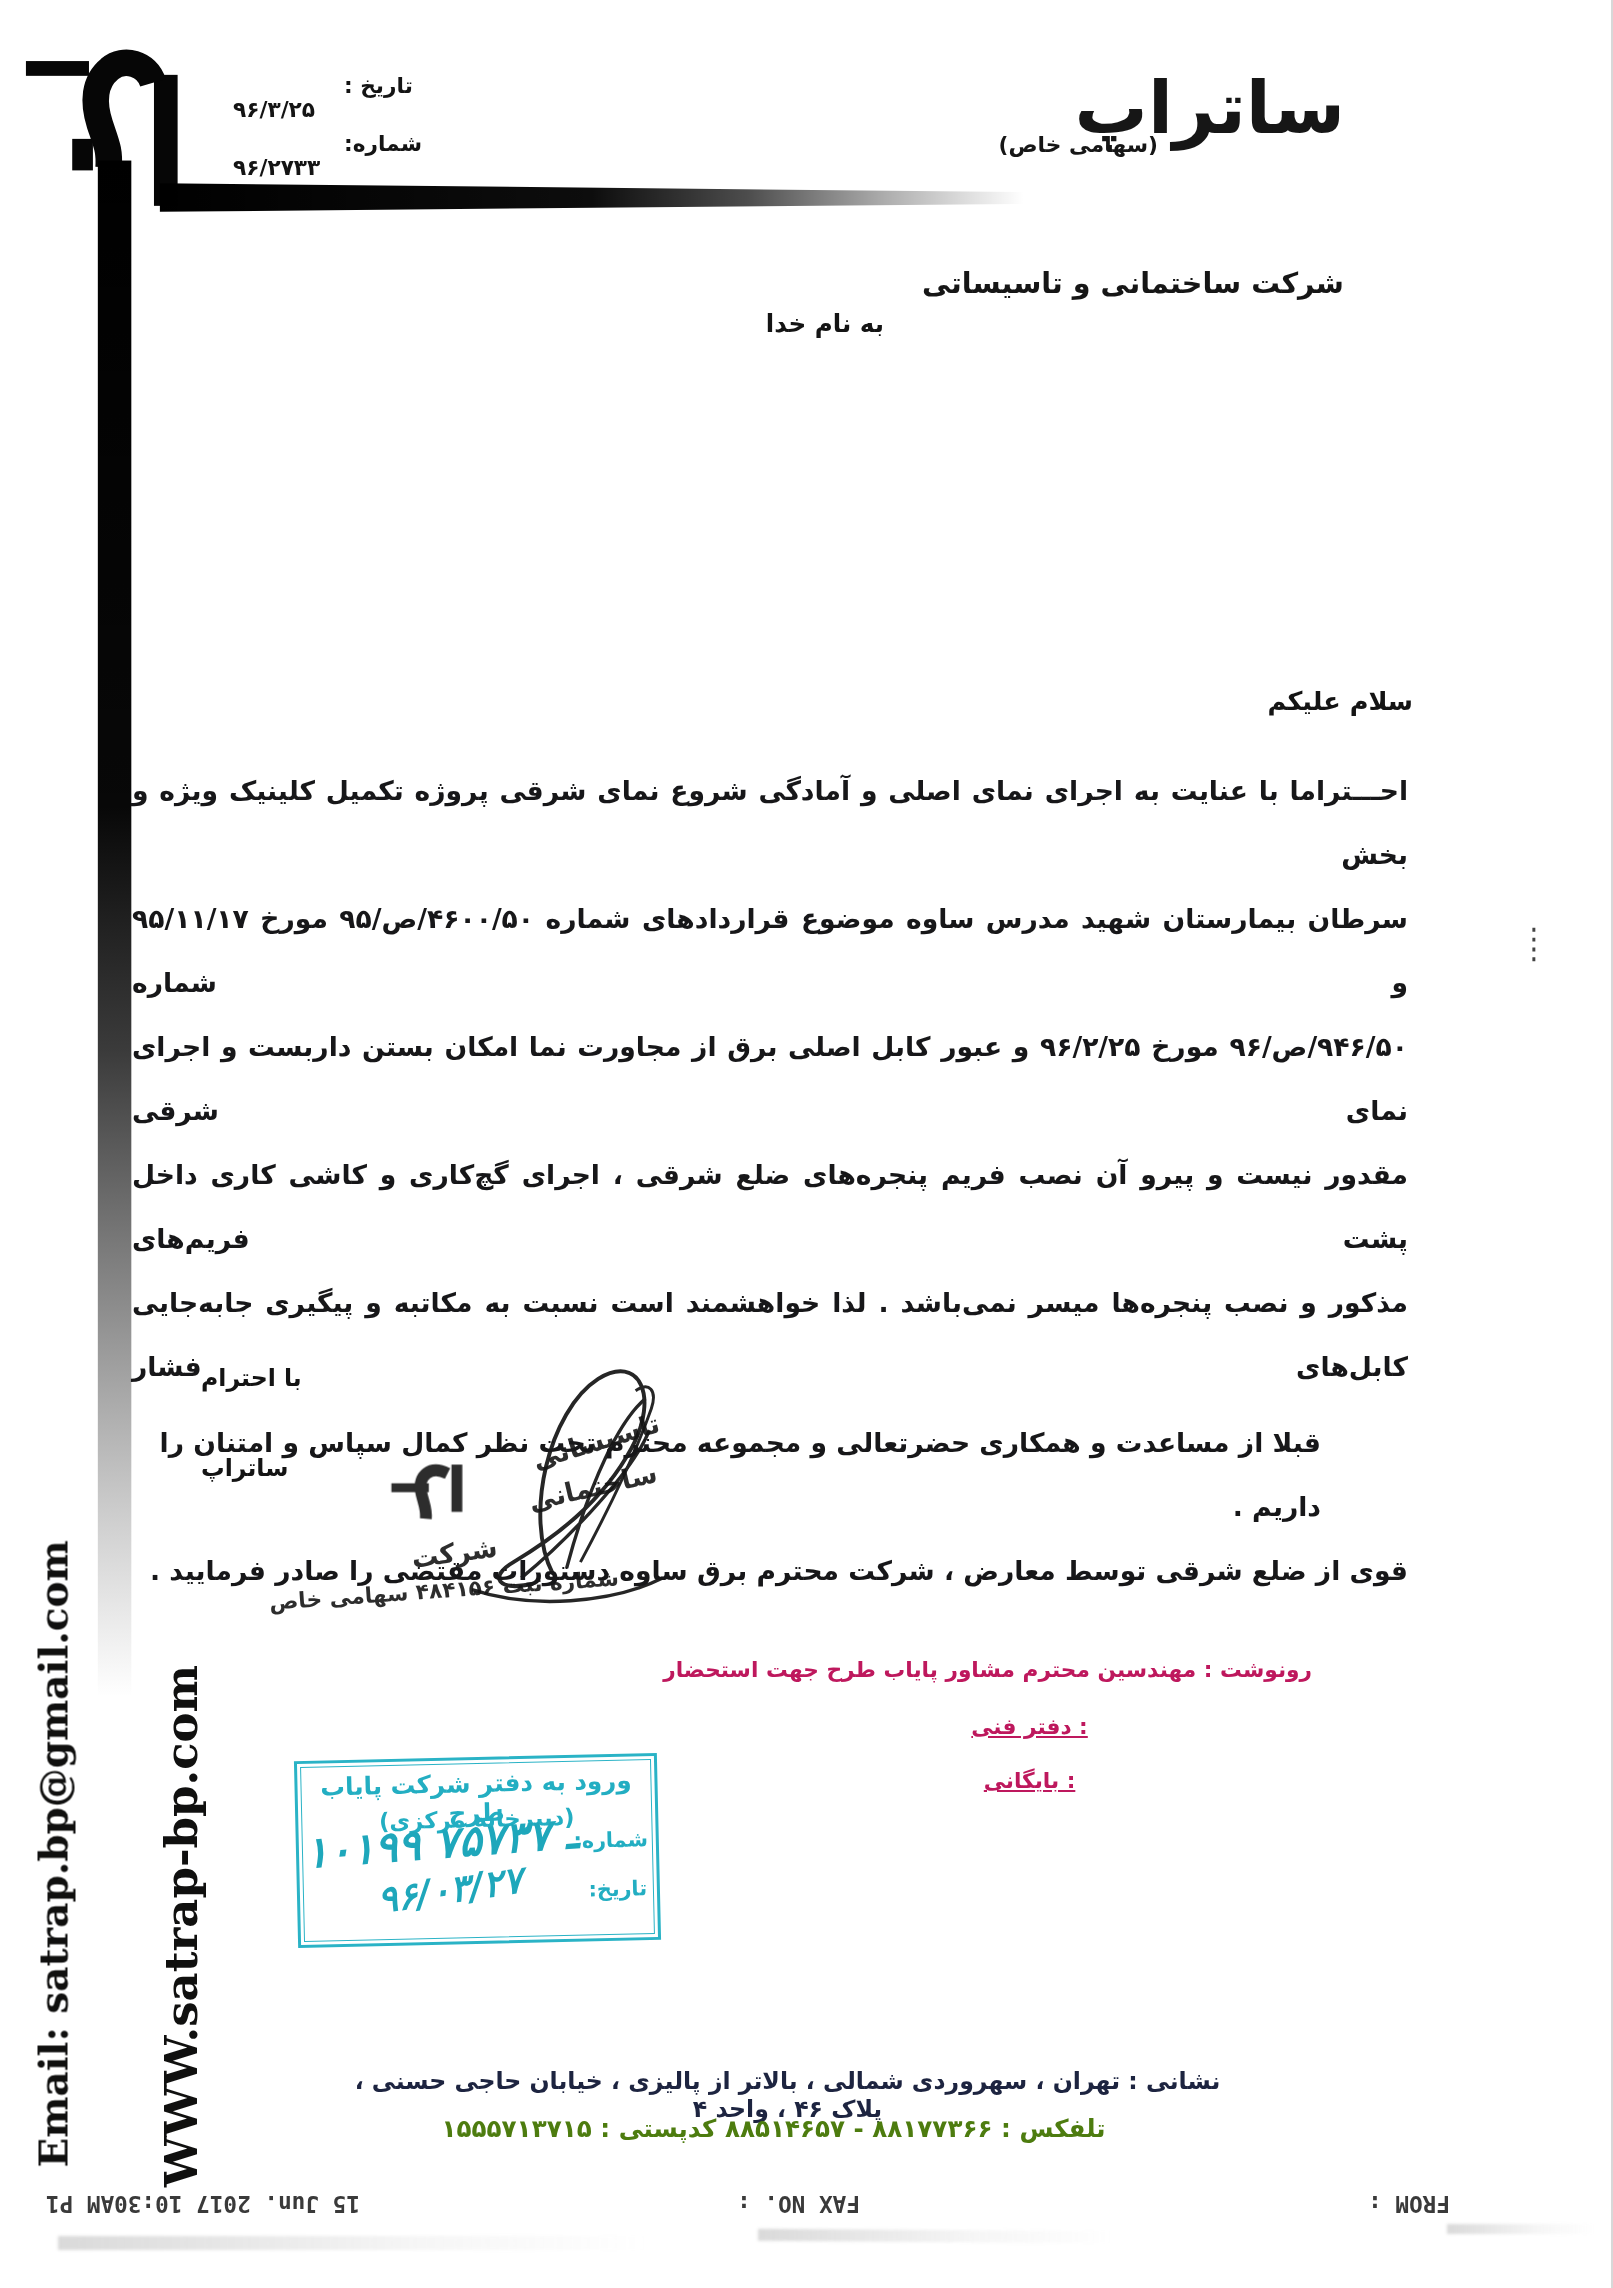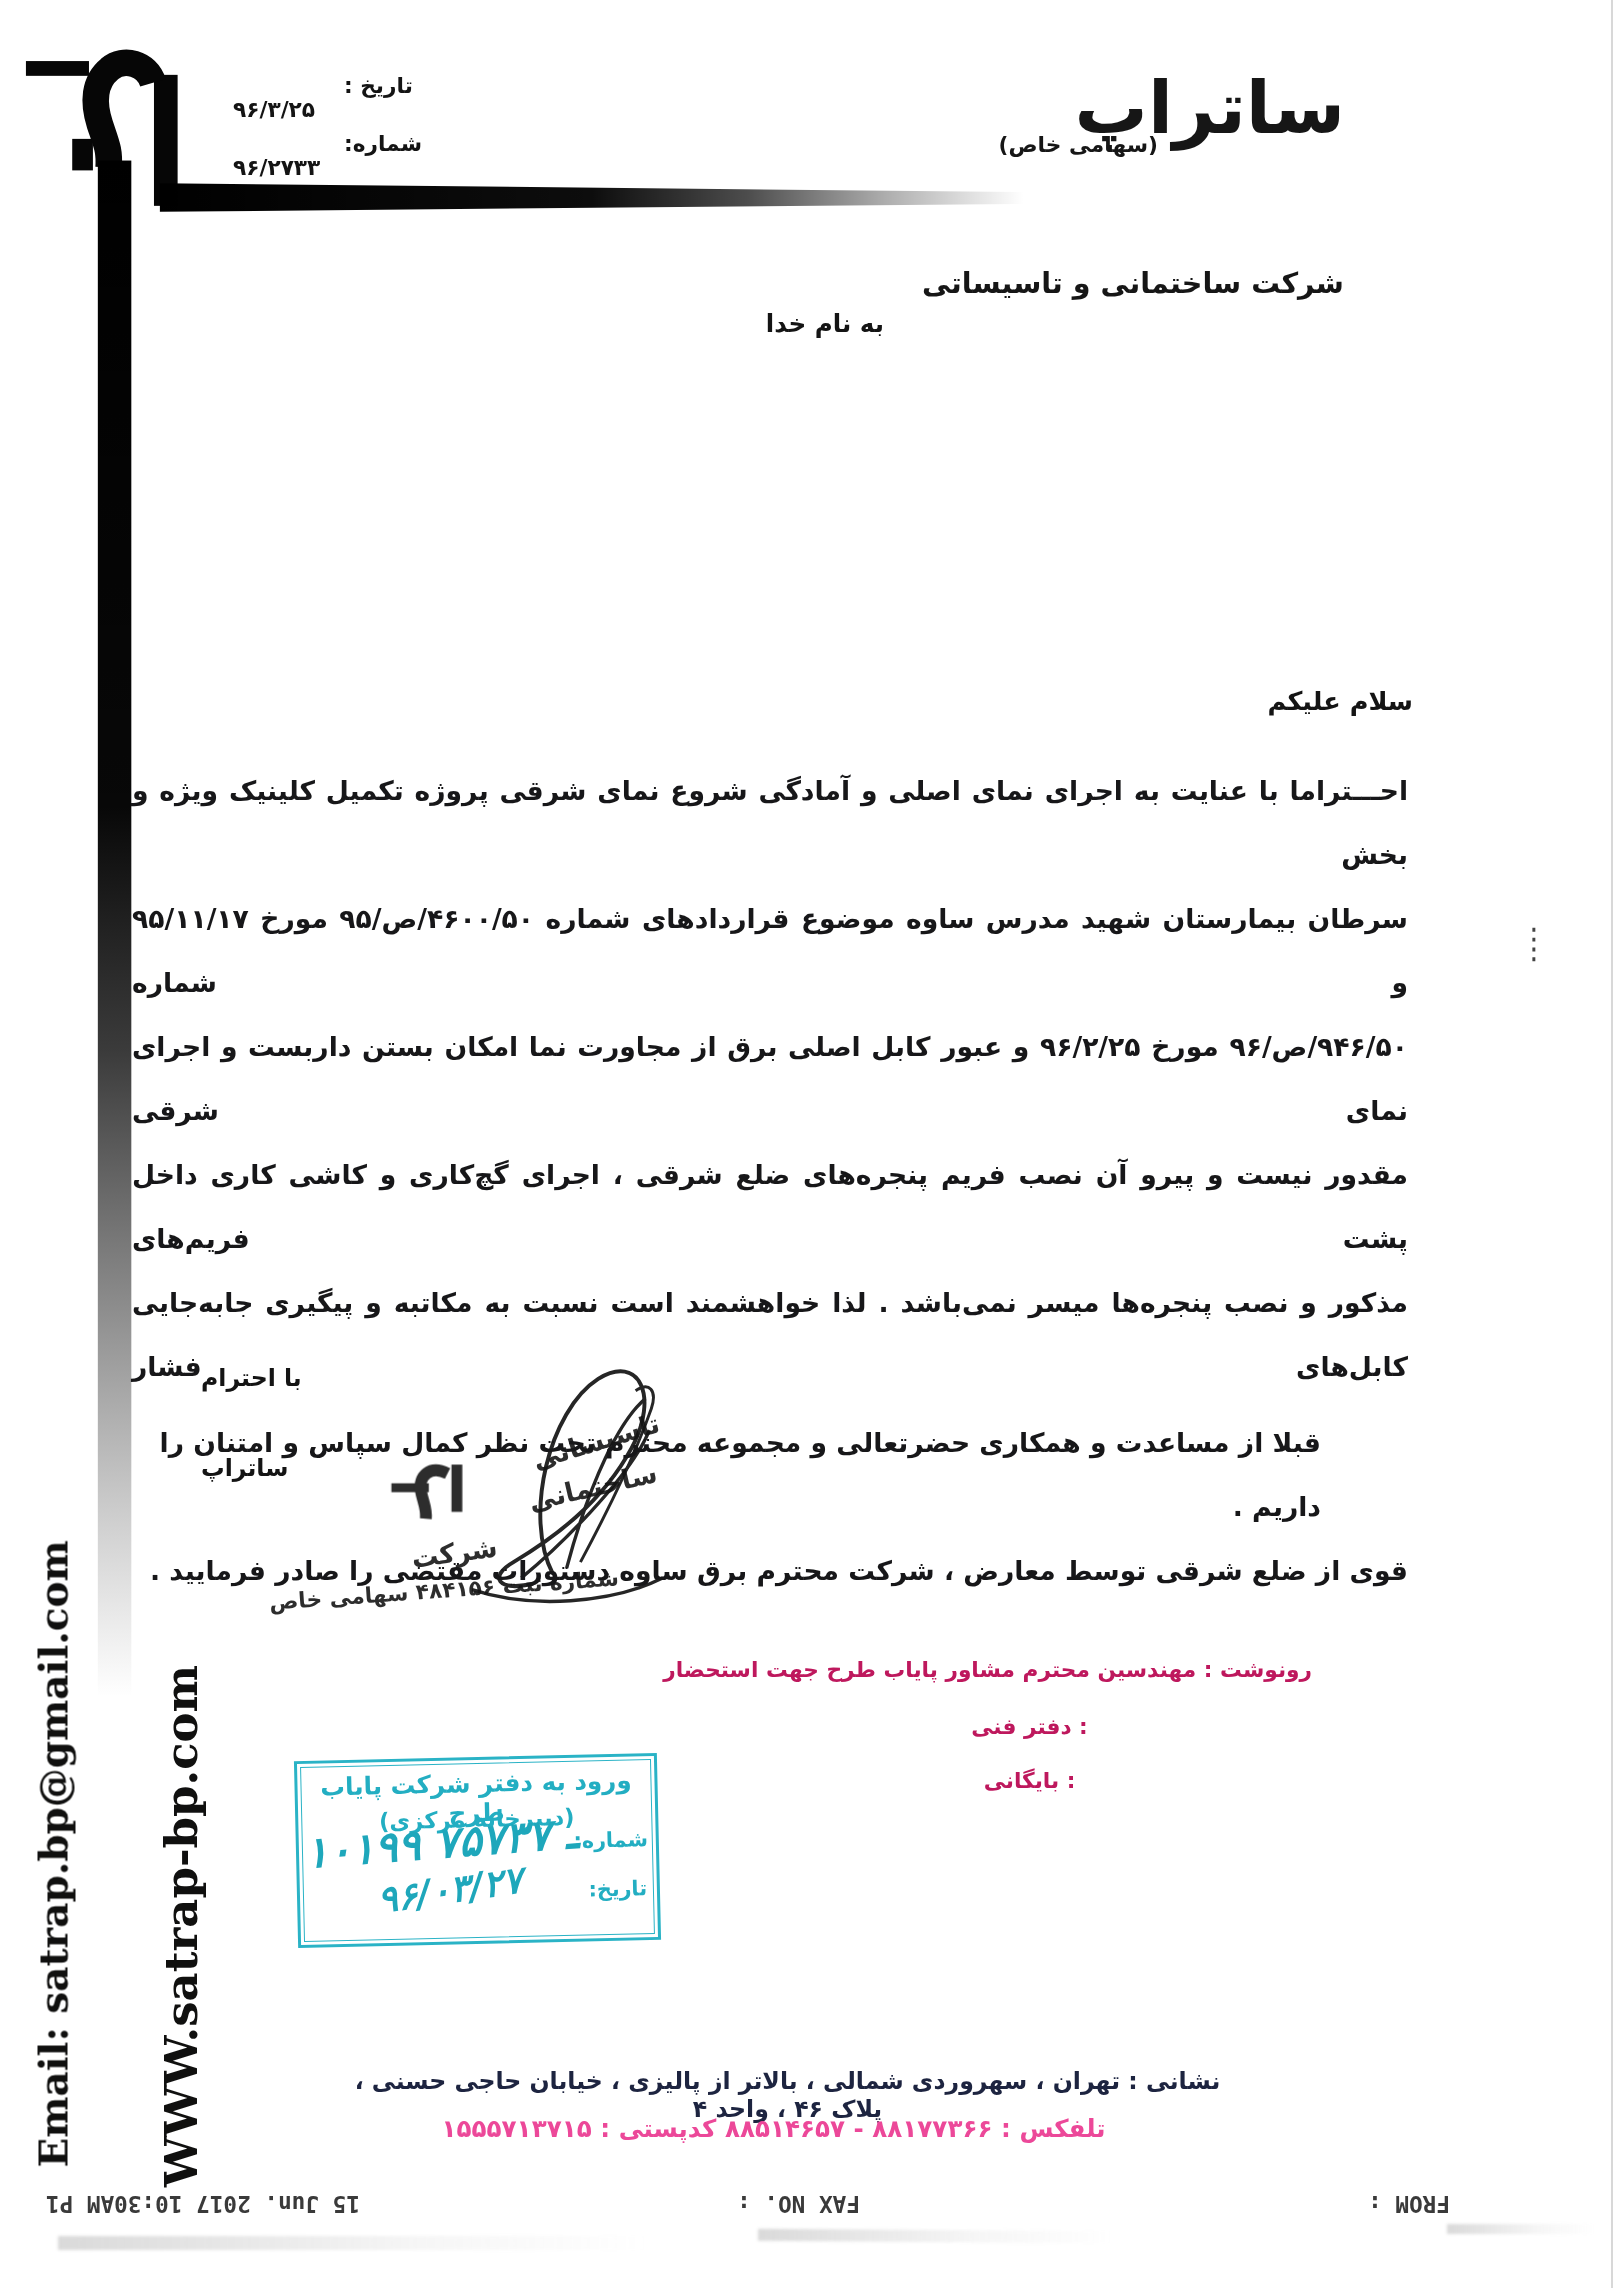--- a/index.html
+++ b/index.html
@@ -63,27 +63,27 @@
   }
   .entry-date-label{top:120px;right:9.9px;font-size:20.7px;font-weight:bold;}
   .entry-date-value{
     top:108px;left:77px;font-size:37px;font-weight:bold;letter-spacing:5.9px;
     direction:ltr;transform:rotate(-7deg);font-style:italic;color:#1ea7bb;
   }
 
   
   .cc{top:1657px;right:301px;text-align:center;font-size:21.7px;font-weight:bold;color:#be185d;}
   .cc .cc-item{margin-top:29.6px;margin-left:0;padding-left:0;}
-  .cc .cc-item span{display:inline-block;margin-left:84px;}
+  .cc .cc-item span{display:inline-block;margin-left:84px;text-decoration:underline;}
   .cc .i1{margin-top:31.5px;}
   .cc .i2{margin-top:29.6px;}
 
   
   .footer-address{top:2067px;left:355px;width:867px;text-align:center;font-size:23.6px;font-weight:bold;color:#1d2440;}
-  .footer-phone{top:2114px;left:422px;width:705px;text-align:center;font-size:24.6px;font-weight:bold;color:#ec4899;}
+  .footer-phone{top:2114px;left:422px;width:705px;text-align:center;font-size:24.6px;font-weight:bold;color:#4d7c0f;}
 
   .v-email{
     top:1872px;left:-205px;width:532px;height:59px;
     transform:rotate(-90deg);
     font-family:"DejaVu Serif", serif;font-weight:bold;font-size:39px;
     color:#10100f;text-align:center;direction:ltr;white-space:nowrap;
   }
   .v-site{
     top:1929px;left:-39px;width:453px;height:63px;
     transform:rotate(-90deg);

